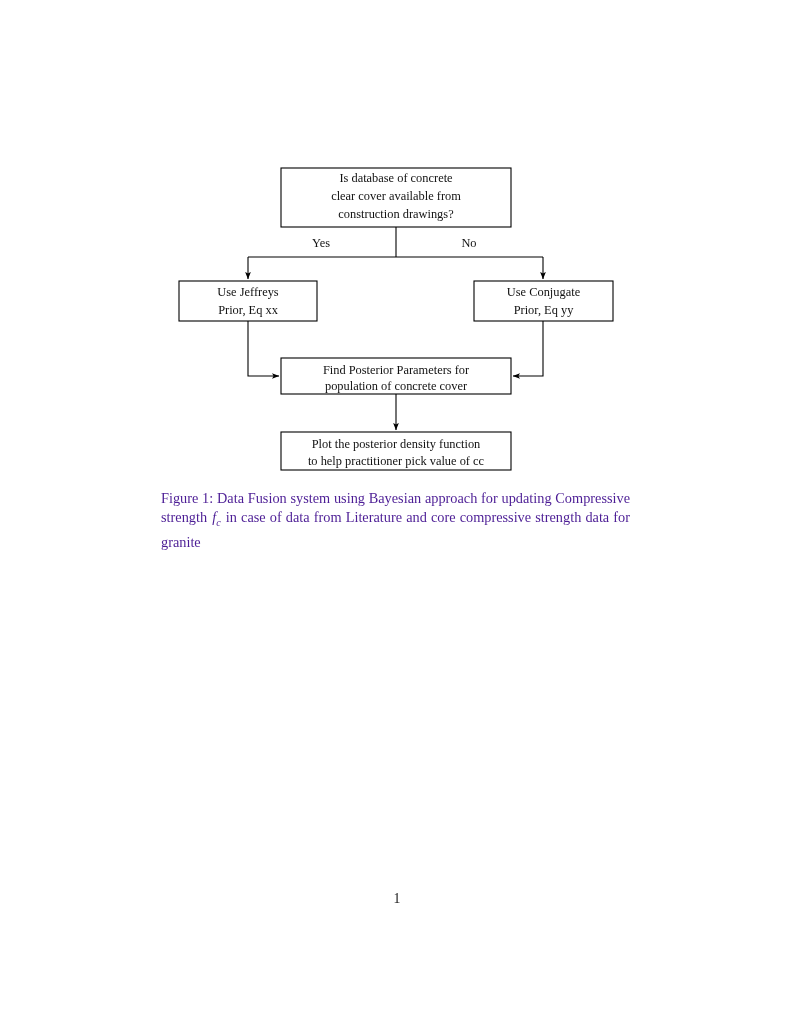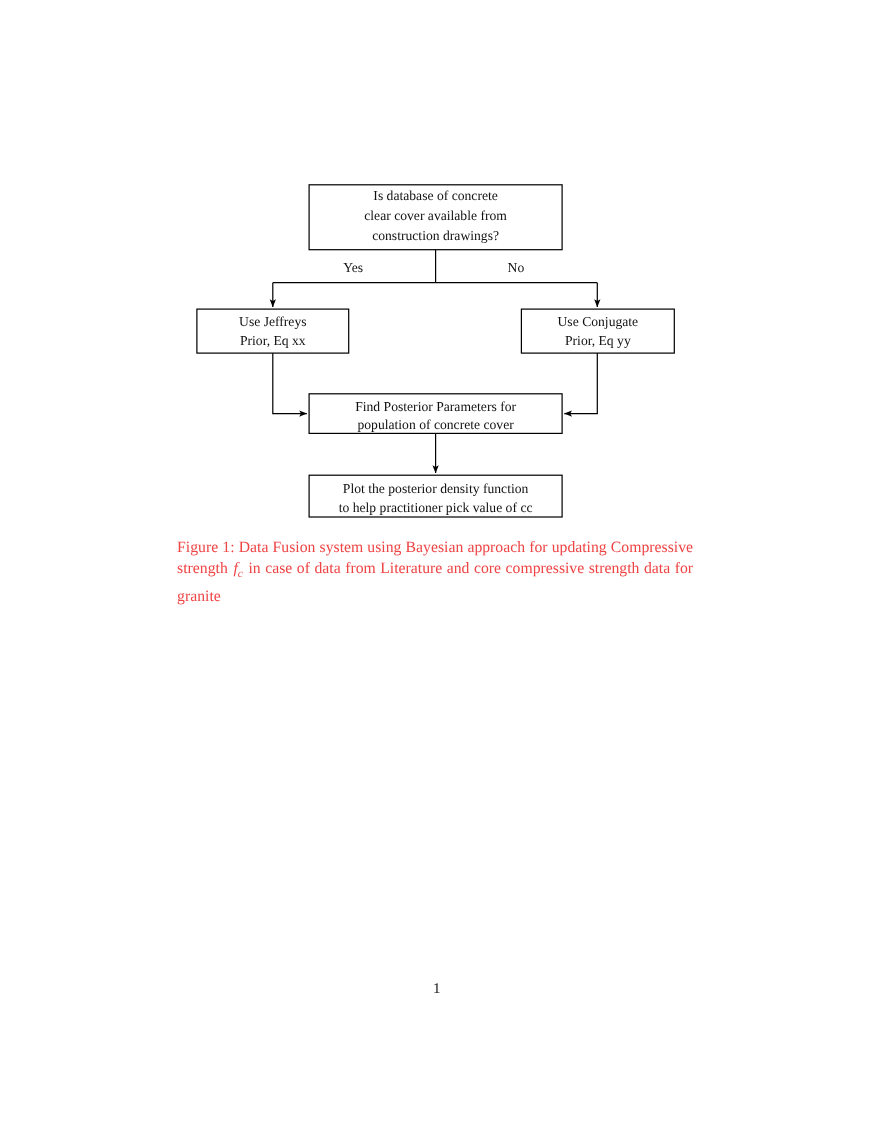--- a/index.html
+++ b/index.html
@@ -52,21 +52,21 @@
   
   #caption {
     position: absolute;
     left: 161px;
     top: 489px;
     width: 469px;
     font-size: 14.3px;
     line-height: 19.4px;
     text-align: justify;
     text-justify: inter-word;
-    color: #ef4444;
+    color: #4c1d95;
   }
   #caption .mathit {
     font-style: italic;
     font-family: "Liberation Serif", "DejaVu Serif", serif;
     padding: 0 1px;
   }
   #caption .mathit sub {
     font-size: 72%;
     font-style: italic;
   }

